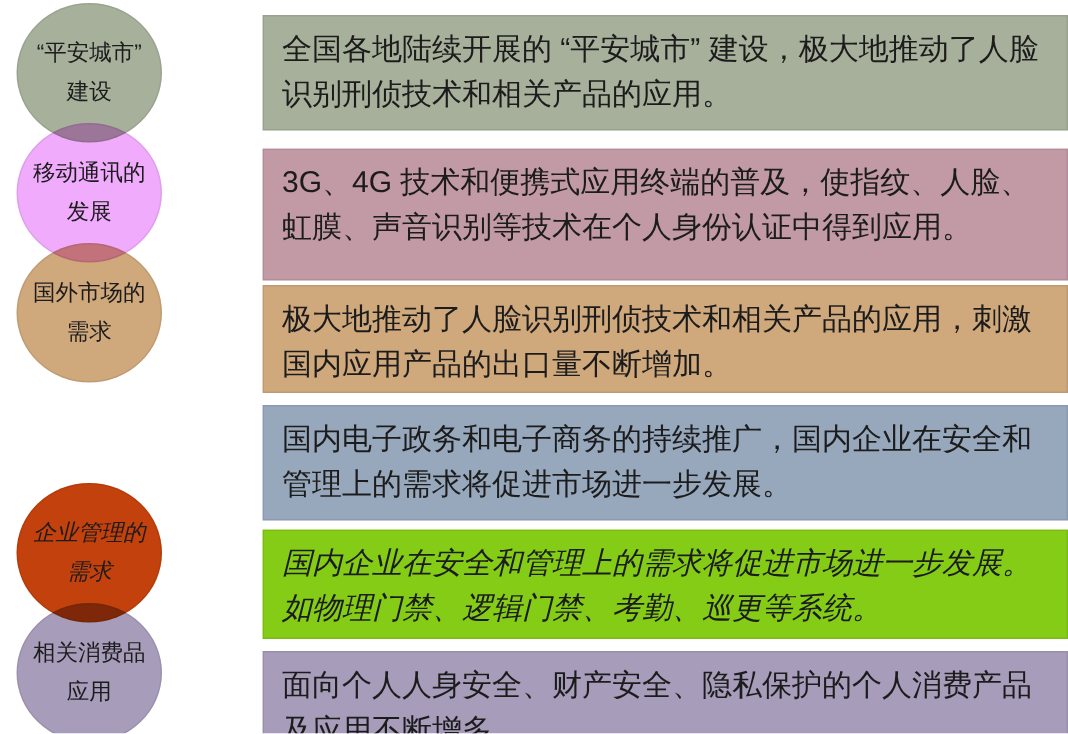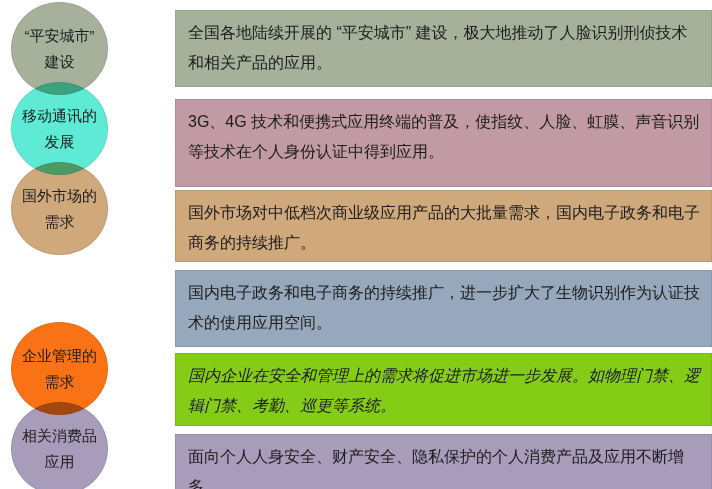--- a/index.html
+++ b/index.html
@@ -38,21 +38,21 @@
   }
   .box {
     position: absolute;
     left: 175px;
     width: 537px;
     box-shadow: inset 0 0 0 1px rgba(0,0,0,0.08);
     box-sizing: border-box;
   }
   .box-text {
     padding: 8px 10px 6px 13px;
-    font-size: 16px;
+    font-size: 20px;
     line-height: 30px;
     color: #1c1c1c;
   }
   
   .c0 { top: 2px;   }
   .c1 { top: 82px;  }
   .c2 { top: 162px; }
   .c3 { top: 242px; }
   .c4 { top: 322px; }
   .c5 { top: 402px; }
@@ -65,48 +65,48 @@
 </style>
 </head>
 <body>
 
 <div class="stage">
 
   <div class="circle c0" style="background-color: rgb(166, 176, 154); justify-content: center;">
     <span class="circle-line">“平安城市”</span>
     <span class="circle-line">建设</span>
   </div>
-  <div class="circle c1" style="background-color: #5eead4;">
+  <div class="circle c1" style="background-color: #f0abfc;">
     <span class="circle-line">移动通讯的</span>
     <span class="circle-line">发展</span>
   </div>
   <div class="circle c2" style="background-color: rgb(207, 168, 124); text-align: right;">
     <span class="circle-line">国外市场的</span>
     <span class="circle-line">需求</span>
   </div>
-  <div class="circle c4" style="background-color: #f97316;">
+  <div class="circle c4" style="background-color: #c2410c; font-style: italic;">
     <span class="circle-line">企业管理的</span>
     <span class="circle-line">需求</span>
   </div>
   <div class="circle c5" style="background-color: rgb(167, 156, 186);">
     <span class="circle-line">相关消费品</span>
     <span class="circle-line">应用</span>
   </div>
 
   <div class="box b0" style="background-color: rgb(166, 176, 154);">
     <div class="box-text">全国各地陆续开展的 “平安城市” 建设，极大地推动了人脸识别刑侦技术和相关产品的应用。</div>
   </div>
   <div class="box b1" style="background-color: rgb(194, 154, 166);">
     <div class="box-text">3G、4G 技术和便携式应用终端的普及，使指纹、人脸、虹膜、声音识别等技术在个人身份认证中得到应用。</div>
   </div>
   <div class="box b2" style="background-color: rgb(207, 168, 124);">
-    <div class="box-text">国外市场对中低档次商业级应用产品的大批量需求，国内电子政务和电子商务的持续推广。</div>
+    <div class="box-text">极大地推动了人脸识别刑侦技术和相关产品的应用，刺激国内应用产品的出口量不断增加。</div>
   </div>
   <div class="box b3" style="background-color: rgb(151, 168, 189);">
-    <div class="box-text">国内电子政务和电子商务的持续推广，进一步扩大了生物识别作为认证技术的使用应用空间。</div>
+    <div class="box-text">国内电子政务和电子商务的持续推广，国内企业在安全和管理上的需求将促进市场进一步发展。</div>
   </div>
   <div class="box b4" style="background-color: #84cc16; font-style: italic;">
     <div class="box-text">国内企业在安全和管理上的需求将促进市场进一步发展。如物理门禁、逻辑门禁、考勤、巡更等系统。</div>
   </div>
   <div class="box b5" style="background-color: rgb(167, 156, 186);">
     <div class="box-text">面向个人人身安全、财产安全、隐私保护的个人消费产品及应用不断增多。</div>
   </div>
 
 </div>
 

